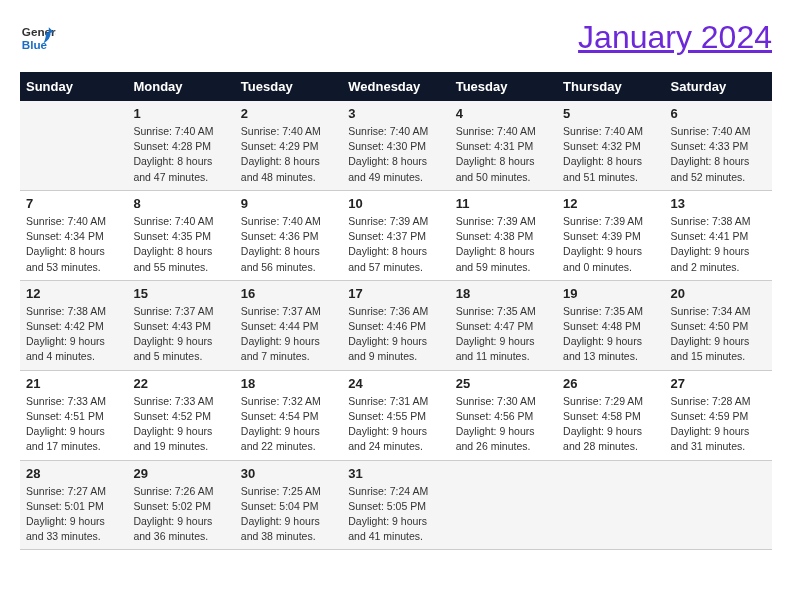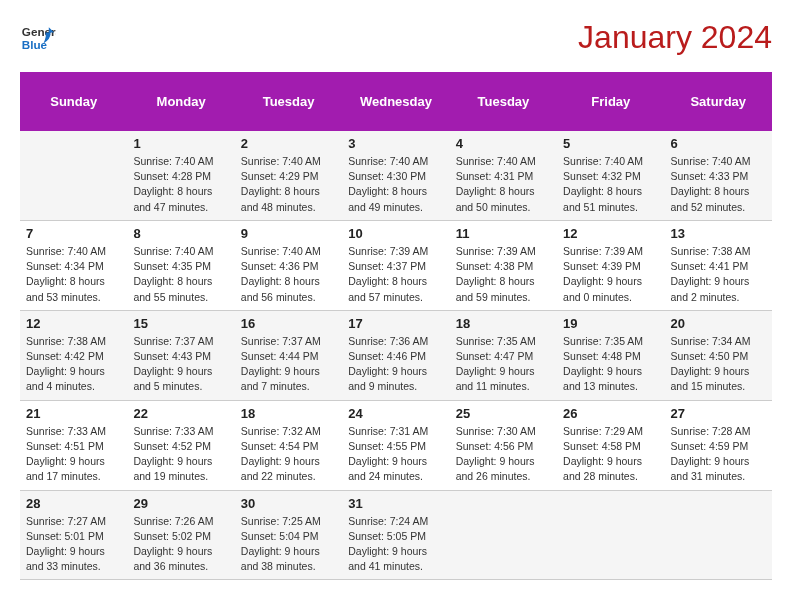--- a/index.html
+++ b/index.html
@@ -24,38 +24,39 @@
     .logo-icon {
       width: 36px;
       height: 36px;
     }
     .title-block {
       text-align: right;
     }
     .title-block h1 {
       font-size: 32px;
       font-weight: normal;
-      color: #b91c1c;
+      color: #6d28d9;
       line-height: 1.1;
+      text-decoration: underline;
     }
     .title-block h2 {
       font-size: 15px;
       font-weight: normal;
       color: #555;
     }
     table {
       width: 100%;
       border-collapse: collapse;
       font-size: 11px;
     }
     thead tr th {
-      background-color: #a21caf;
+      background-color: #0f172a;
       color: #fff;
-      text-align: center;
-      padding: 22px 6px;
+      text-align: left;
+      padding: 7px 6px;
       font-size: 13px;
       font-weight: bold;
     }
     tbody tr {
       border-bottom: 1px solid #ccc;
     }
     tbody tr:nth-child(odd) {
       background: #f5f5f5;
     }
     tbody tr:nth-child(even) {
@@ -99,21 +100,21 @@
 </div>
 
 <table>
   <thead>
     <tr>
     <th>Sunday</th>
         <th>Monday</th>
         <th>Tuesday</th>
         <th>Wednesday</th>
         <th>Tuesday</th>
-        <th>Friday</th>
+        <th>Thursday</th>
         <th>Saturday</th>
       </tr>
   </thead>
   <tbody id="calendar-body">
   <tr>
         <td class="empty-cell"></td>
         <td><span class="day-num">1</span><span class="cell-text">Sunrise: 7:40 AM<br>Sunset: 4:28 PM<br>Daylight: 8 hours and 47 minutes.</span></td>
         <td><span class="day-num">2</span><span class="cell-text">Sunrise: 7:40 AM<br>Sunset: 4:29 PM<br>Daylight: 8 hours and 48 minutes.</span></td>
         <td><span class="day-num">3</span><span class="cell-text">Sunrise: 7:40 AM<br>Sunset: 4:30 PM<br>Daylight: 8 hours and 49 minutes.</span></td>
         <td><span class="day-num">4</span><span class="cell-text">Sunrise: 7:40 AM<br>Sunset: 4:31 PM<br>Daylight: 8 hours and 50 minutes.</span></td>

